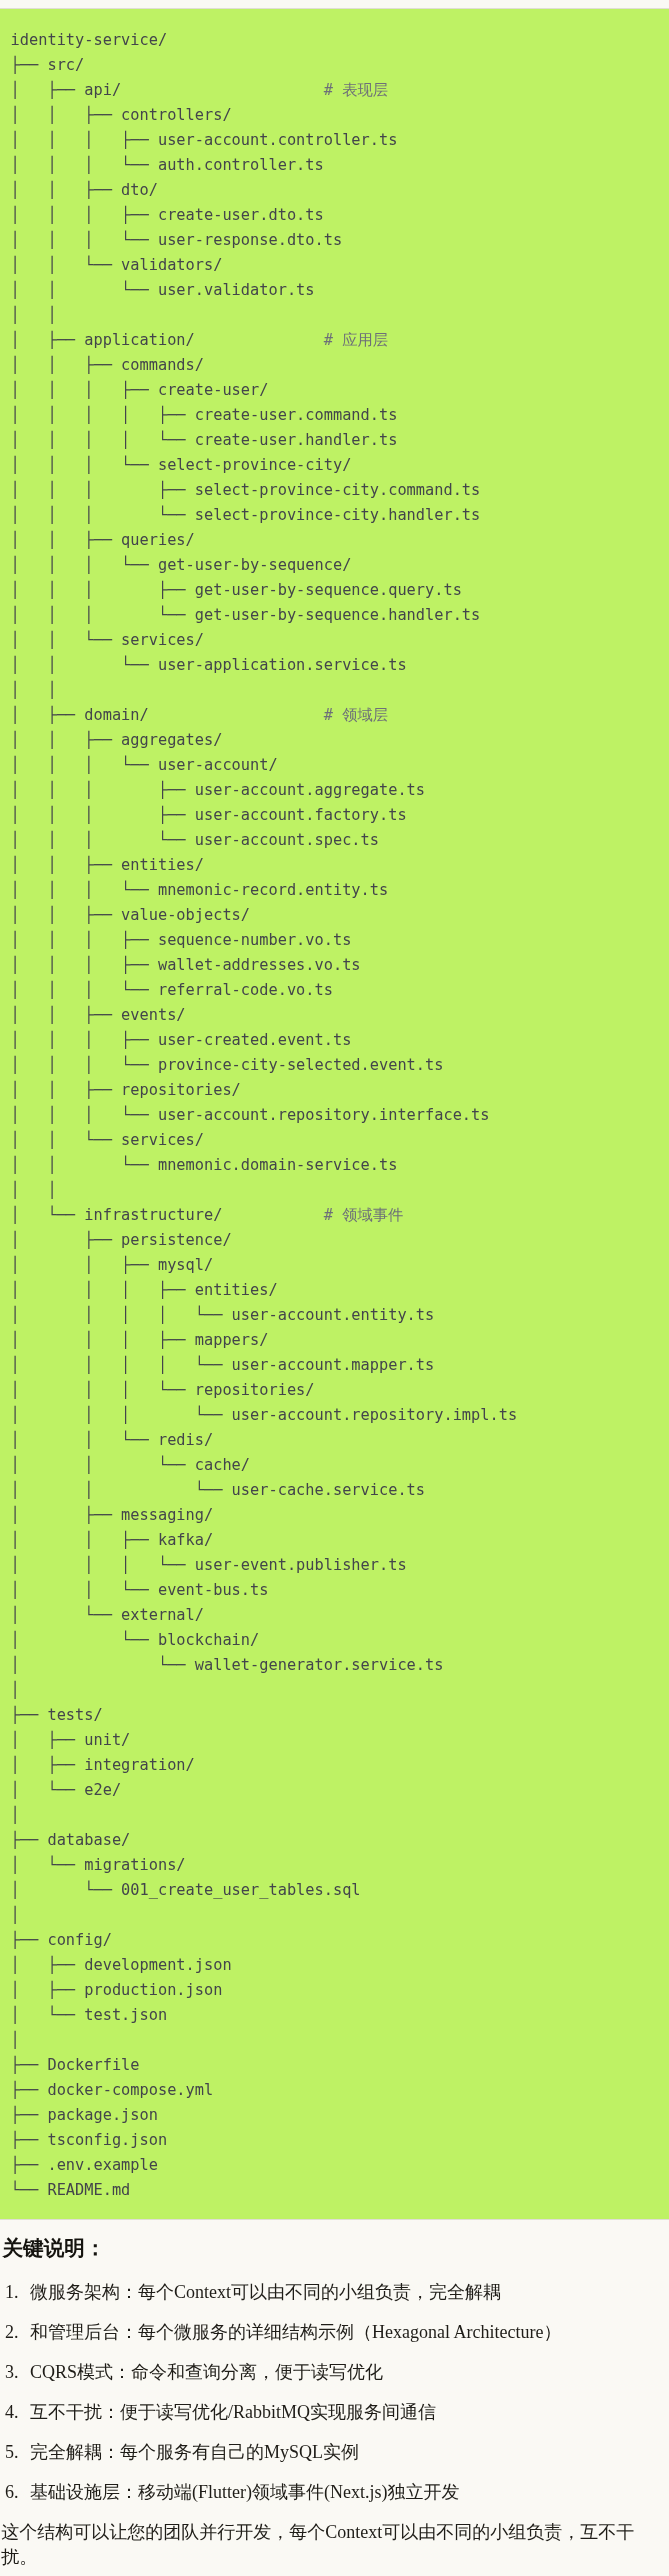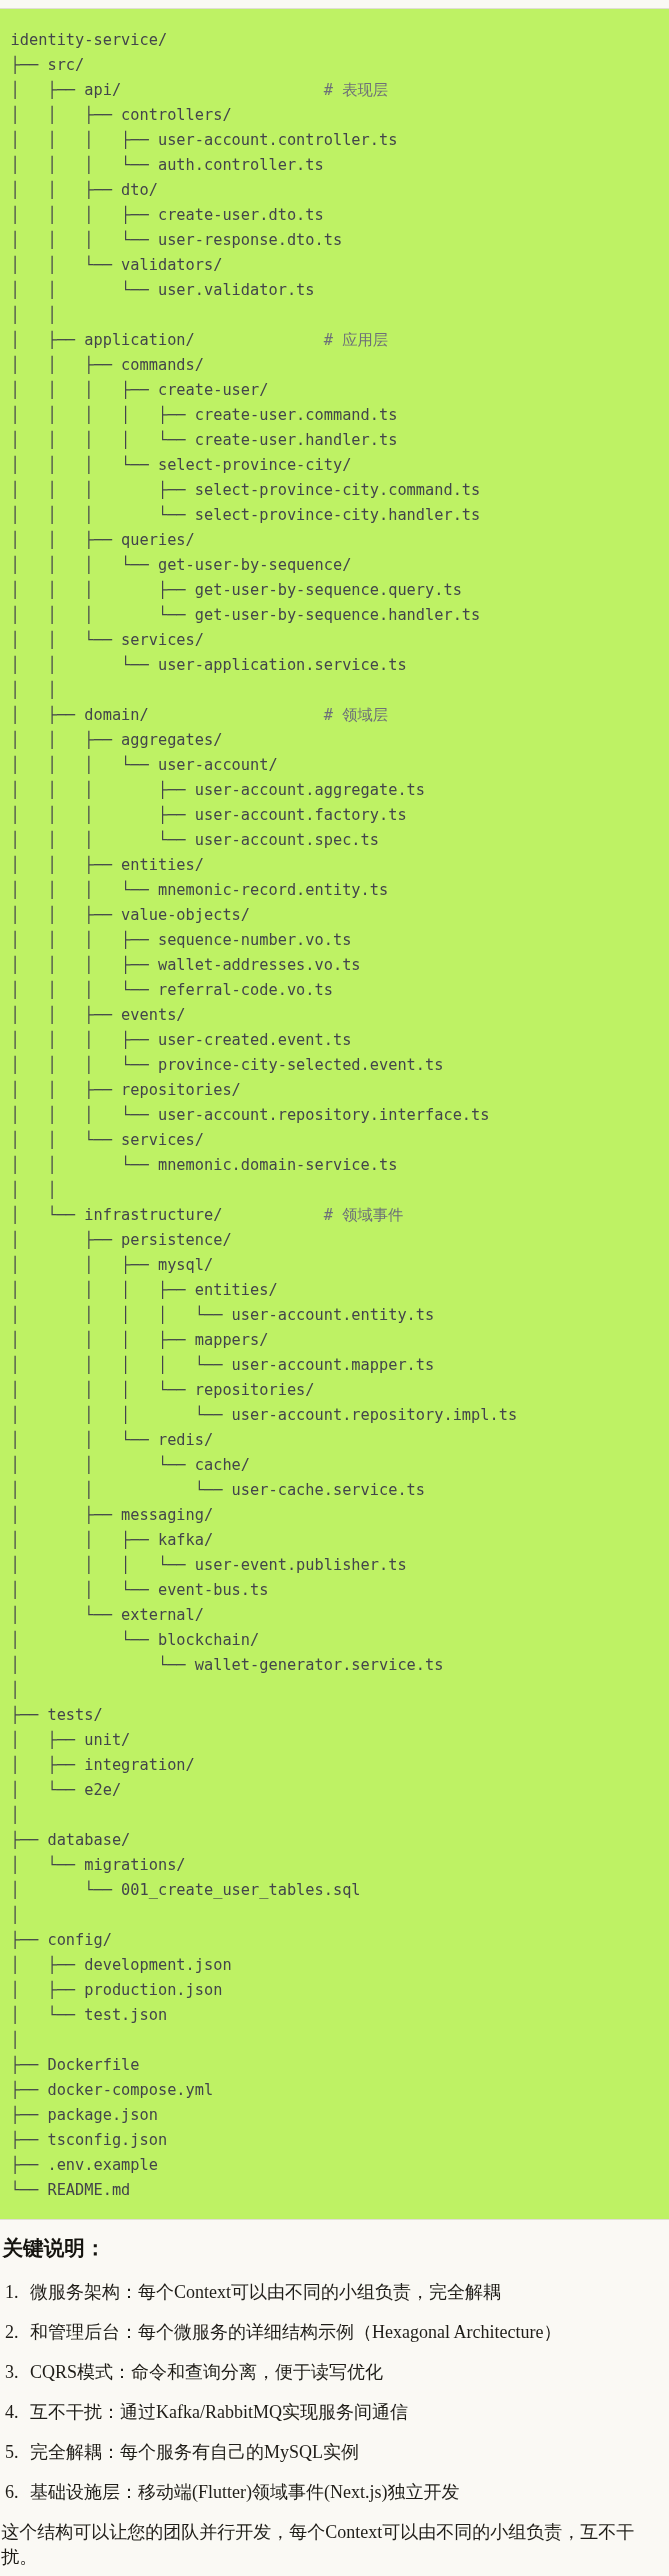--- a/index.html
+++ b/index.html
@@ -164,20 +164,20 @@
 └── README.md
 </pre>
   </div>
 
   <h2 class="notes-heading">关键说明：</h2>
 
   <ol class="notes-list">
       <li><span class="num">1.</span><span class="lbl">微服务架构</span><span>：每个Context可以由不同的小组负责，完全解耦</span></li>
       <li><span class="num">2.</span><span class="lbl">和管理后台</span><span>：每个微服务的详细结构示例（Hexagonal Architecture）</span></li>
       <li><span class="num">3.</span><span class="lbl">CQRS模式</span><span>：命令和查询分离，便于读写优化</span></li>
-      <li><span class="num">4.</span><span class="lbl">互不干扰</span><span>：通过Kafka/RabbitMQ实现服务间通信</span></li>
+      <li><span class="num">4.</span><span class="lbl">互不干扰</span><span>：便于读写优化/RabbitMQ实现服务间通信</span></li>
       <li><span class="num">5.</span><span class="lbl">完全解耦</span><span>：每个服务有自己的MySQL实例</span></li>
       <li><span class="num">6.</span><span class="lbl">基础设施层</span><span>：移动端(Flutter)领域事件(Next.js)独立开发</span></li>
     </ol>
 
   <p class="footer-para">这个结构可以让您的团队并行开发，每个Context可以由不同的小组负责，互不干扰。</p>
 </div>
 
 
 </body></html>

